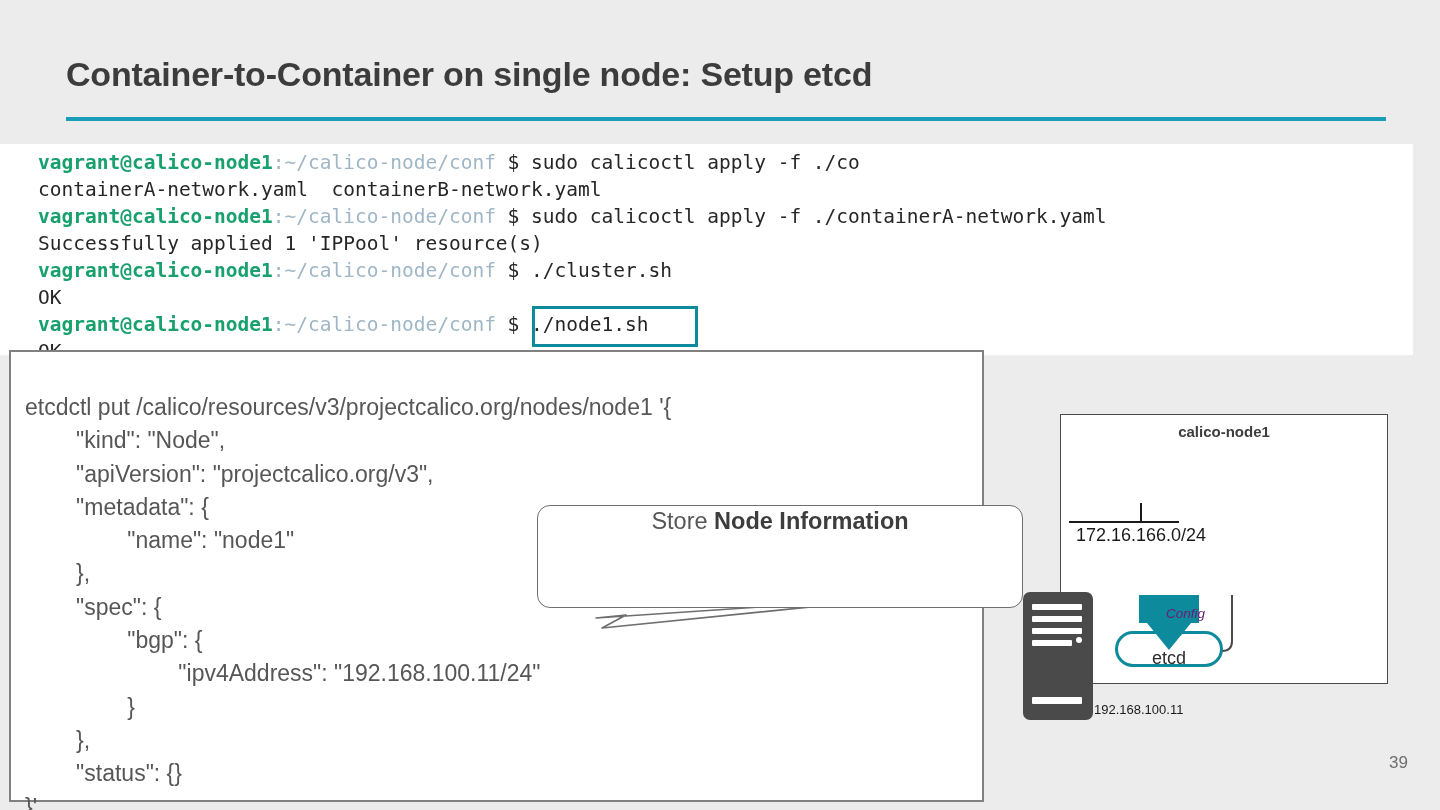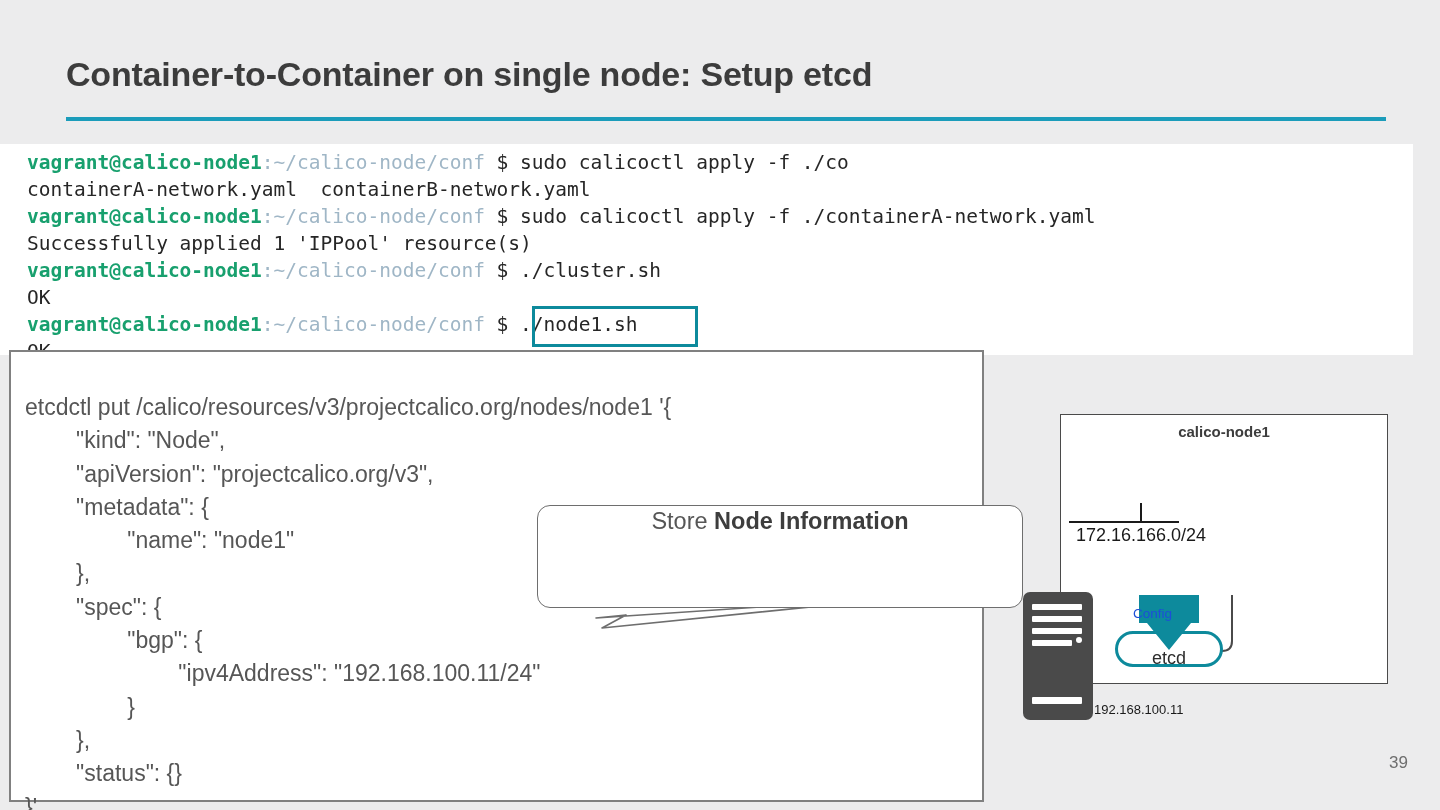--- a/index.html
+++ b/index.html
@@ -40,21 +40,21 @@
     position: absolute;
     left: 0px;
     top: 144px;
     width: 1413px;
     height: 211px;
     background: #ffffff;
     overflow: hidden;
   }
   .term-line {
     position: absolute;
-    left: 27px;
+    left: 38px;
     font-family: "DejaVu Sans Mono", monospace;
     font-size: 19.5px;
     line-height: 27px;
     color: #262626;
     white-space: pre;
   }
   .term-user { color: #18a06e; font-weight: bold; }
   .term-path { color: #9fb6c6; }
   .term-sym  { color: #262626; }
 
@@ -250,25 +250,26 @@
     top: 595px;
     width: 72px;
     height: 56px;
     z-index: 15;
   }
   #config-label {
     position: absolute;
     left: 1133px;
     top: 606px;
     width: 72px;
-    text-align: left;
+    text-align: right;
     font-size: 13.5px;
-    color: #1d4ed8;
+    color: #701a75;
     z-index: 16;
     pointer-events: none;
+    font-style: italic;
   }
   #etcd-hook {
     position: absolute;
     left: 1218px;
     top: 595px;
     width: 24px;
     height: 62px;
     z-index: 13;
   }
 

